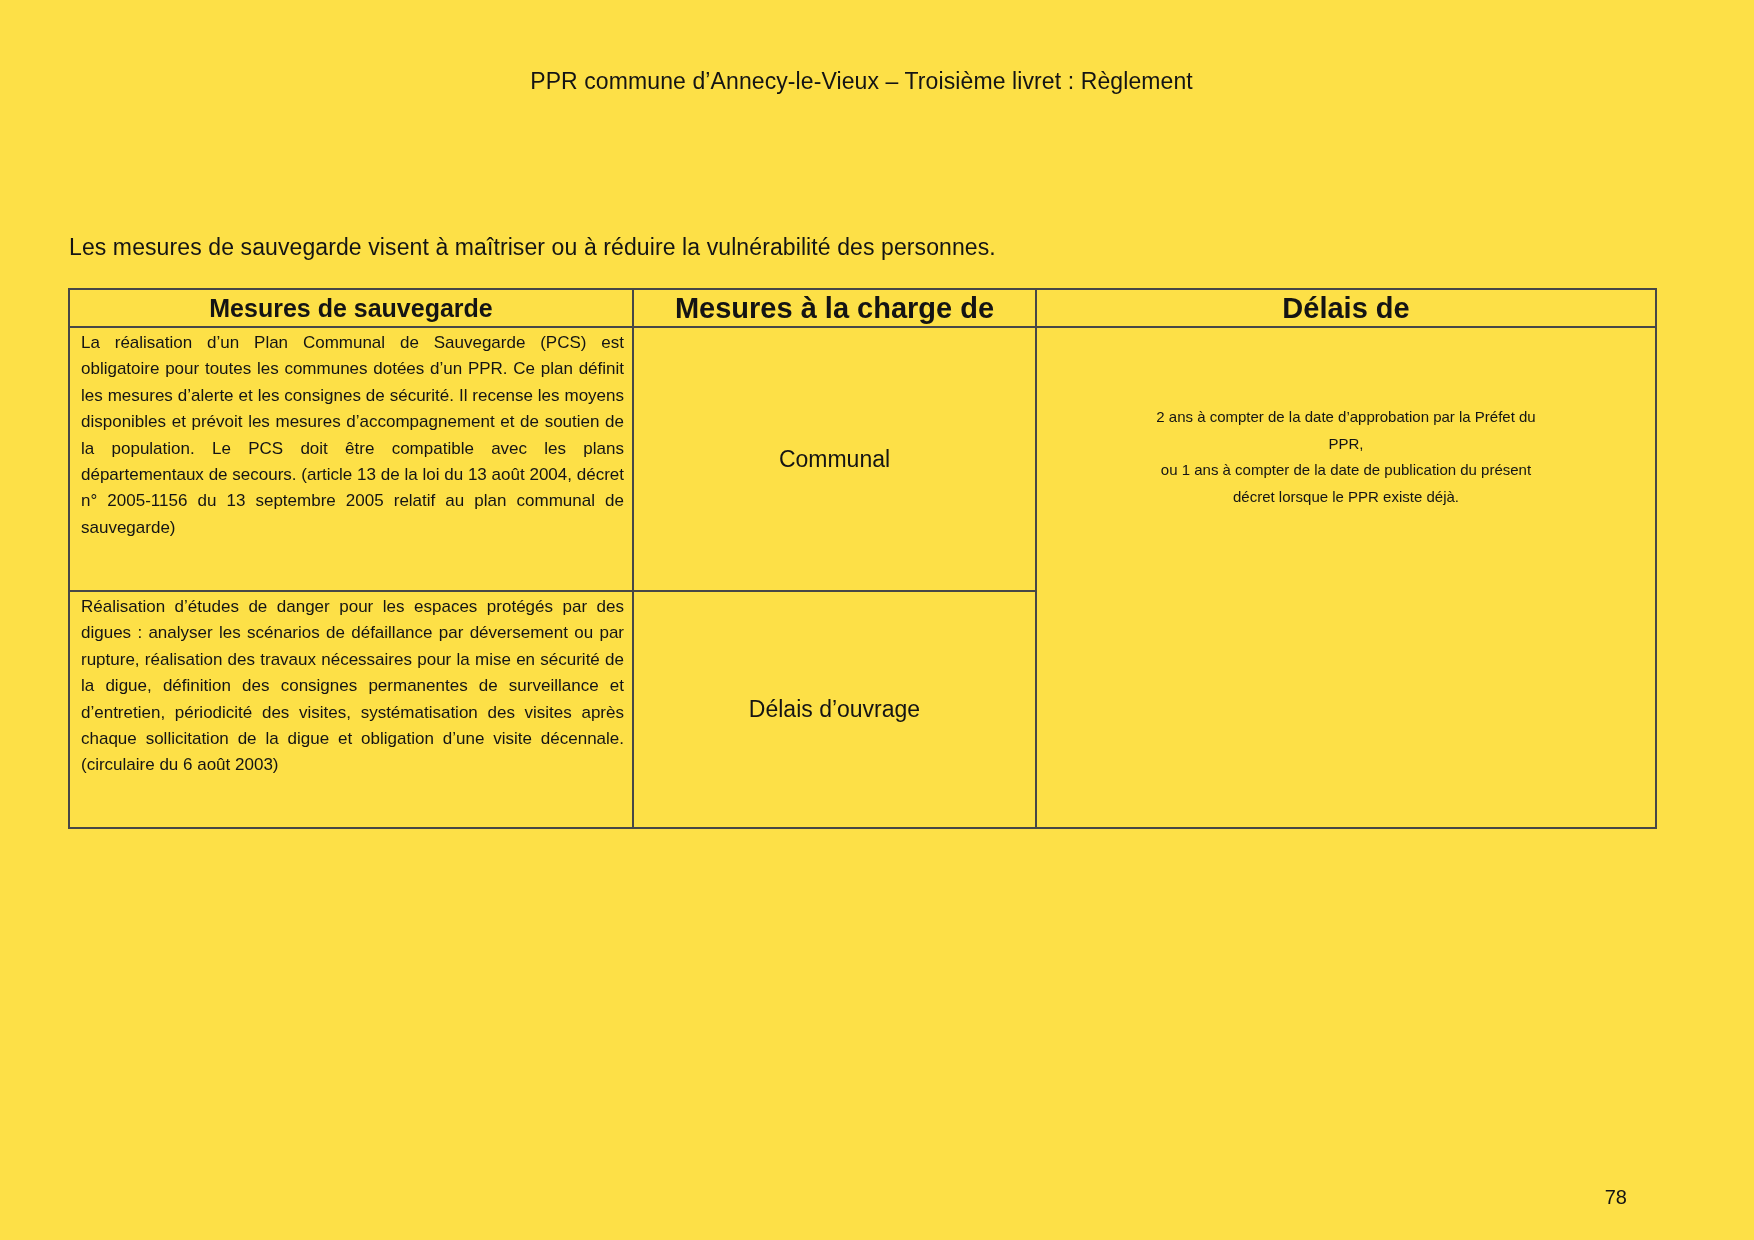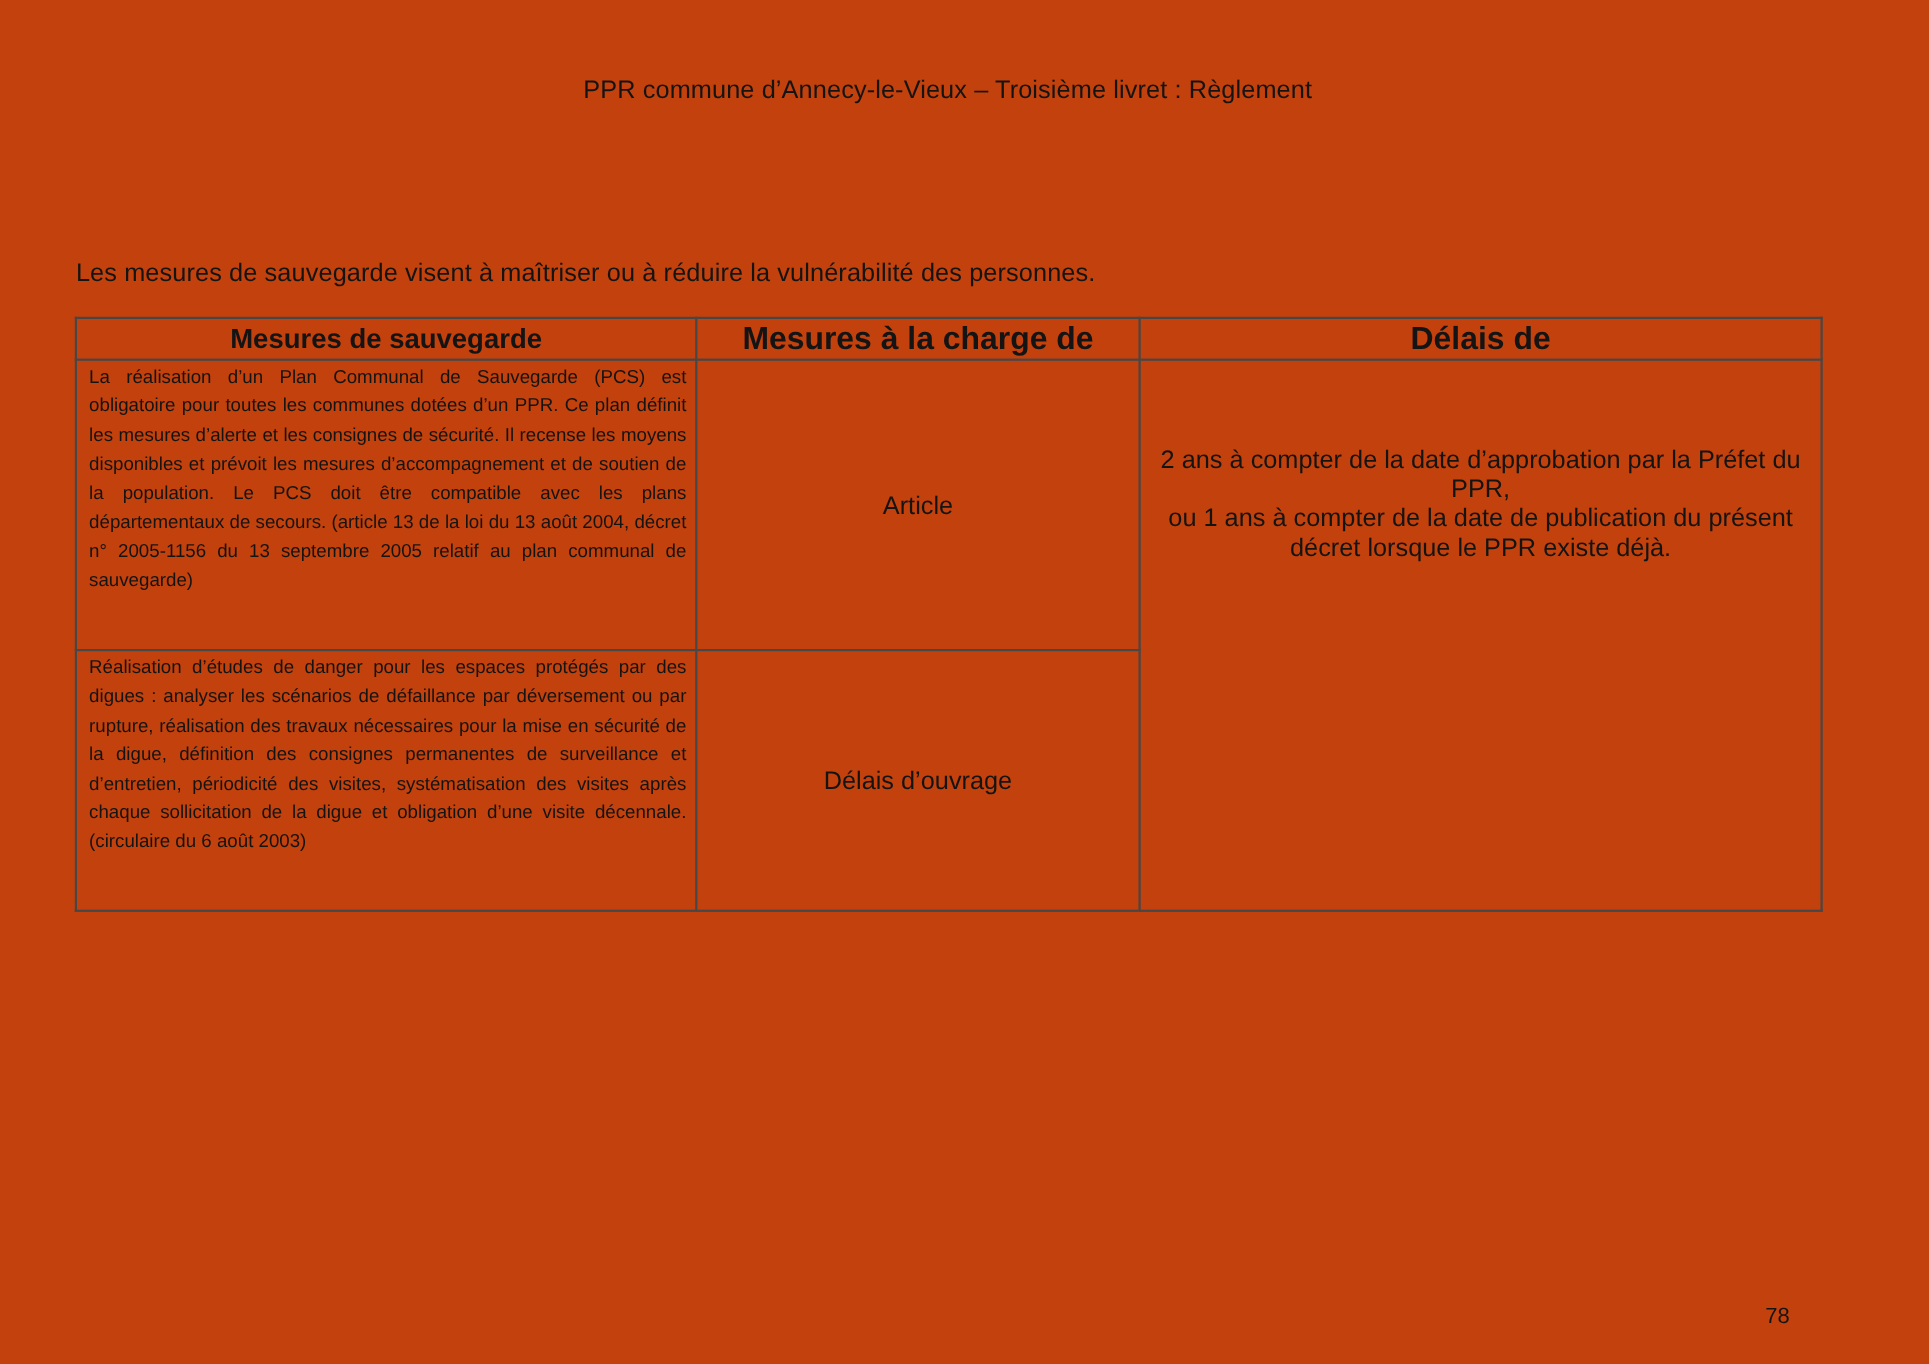--- a/index.html
+++ b/index.html
@@ -4,21 +4,21 @@
 <style>
   html, body {
     margin: 0;
     padding: 0;
     background: #e8e8e8;
   }
   .page {
     position: relative;
     width: 1754px;
     height: 1240px;
-    background: #c2410c;
+    background: #fde047;
     color: #141414;
     font-family: "Liberation Sans", "DejaVu Sans", sans-serif;
     overflow: hidden;
   }
   .running-header {
     position: absolute;
     top: 68px;
     left: 68px;
     width: 1587px;
     text-align: center;
@@ -79,21 +79,21 @@
   tr.row1 td.cell-mesure { height: 260px; }
   tr.row2 td.cell-mesure { height: 233px; }
   td.cell-charge {
     vertical-align: middle;
     text-align: center;
     font-size: 23px;
   }
   td.cell-delais {
     vertical-align: top;
     text-align: center;
-    font-size: 23px;
+    font-size: 15px;
     line-height: 26.5px;
     padding: 76px 8px 0 8px;
   }
   .delais-line {
     white-space: nowrap;
   }
   .page-number {
     position: absolute;
     top: 1186px;
     right: 127px;
@@ -120,21 +120,21 @@
     <thead>
       <tr>
         <th class="th-col1">Mesures de sauvegarde</th>
         <th>Mesures à la charge de</th>
         <th>Délais de</th>
       </tr>
     </thead>
     <tbody>
       <tr class="row1">
         <td class="cell-mesure">La réalisation d’un Plan Communal de Sauvegarde (PCS) est obligatoire pour toutes les communes dotées d’un PPR. Ce plan définit les mesures d’alerte et les consignes de sécurité. Il recense les moyens disponibles et prévoit les mesures d’accompagnement et de soutien de la population. Le PCS doit être compatible avec les plans départementaux de secours. (article 13 de la loi du 13 août 2004, décret n° 2005-1156 du 13 septembre 2005 relatif au plan communal de sauvegarde)</td>
-        <td class="cell-charge">Article</td>
+        <td class="cell-charge">Communal</td>
         <td class="cell-delais" rowspan="2">
           <div class="delais-line">2 ans à compter de la date d’approbation par la Préfet du</div>
           <div class="delais-line">PPR,</div>
           <div class="delais-line">ou 1 ans à compter de la date de publication du présent</div>
           <div class="delais-line">décret lorsque le PPR existe déjà.</div>
         </td>
       </tr>
       <tr class="row2">
         <td class="cell-mesure">Réalisation d’études de danger pour les espaces protégés par des digues : analyser les scénarios de défaillance par déversement ou par rupture, réalisation des travaux nécessaires pour la mise en sécurité de la digue, définition des consignes permanentes de surveillance et d’entretien, périodicité des visites, systématisation des visites après chaque sollicitation de la digue et obligation d’une visite décennale. (circulaire du 6 août 2003)</td>
         <td class="cell-charge">Délais d’ouvrage</td>

